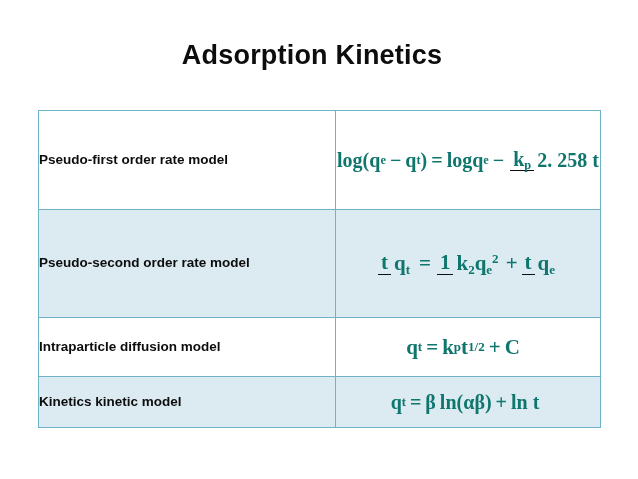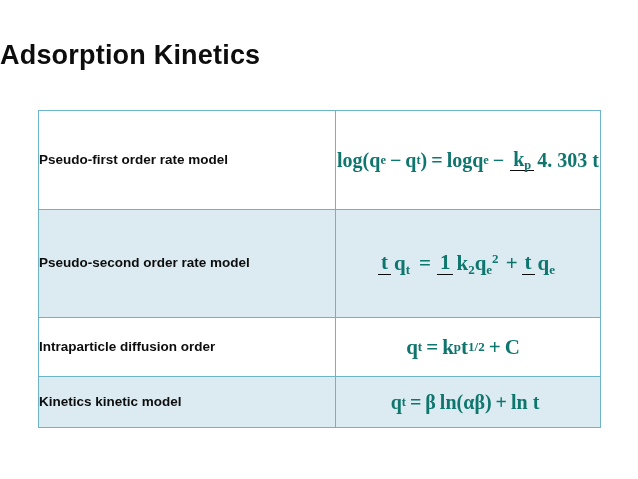--- a/index.html
+++ b/index.html
@@ -19,21 +19,21 @@
     position: absolute;
     inset: 0;
     background: #ffffff;
   }
 
   .slide-title {
     position: absolute;
     top: 41px;
     left: 0;
     width: 624px;
-    text-align: left;
+    text-align: center;
     font-family: "Liberation Sans", sans-serif;
     font-size: 27px;
     font-weight: bold;
     color: #0d0d0d;
     letter-spacing: 0.2px;
     line-height: 1.1;
   }
 
   .kinetics-table {
     position: absolute;
@@ -144,21 +144,21 @@
             <span class="op">−</span>
             <span>q</span>
               <sub>t</sub>
               <span>)</span>
             <span class="op">=</span>
             <span>logq</span>
               <sub>e</sub>
             <span class="op">−</span>
             <span class="frac">
               <span class="num"><span>k</span><sub>p</sub></span>
-              <span class="den">4. 303</span>
+              <span class="den">2. 258</span>
             </span>
             <span>t</span>
           </span>
         </td>
       </tr>
 
       <tr class="row-blue r2">
         <td class="model-name">Pseudo-second order rate model</td>
         <td class="formula eq2">
           <span class="mrow">
@@ -174,21 +174,21 @@
             <span class="op-tight">+</span>
             <span class="frac">
               <span class="num">t</span>
               <span class="den"><span>q</span><sub>e</sub></span>
             </span>
           </span>
         </td>
       </tr>
 
       <tr class="row-white r3">
-        <td class="model-name">Intraparticle diffusion order</td>
+        <td class="model-name">Intraparticle diffusion model</td>
         <td class="formula eq3">
           <span class="mrow">
             <span>q</span>
               <sub>t</sub>
             <span class="op">=</span>
             <span>k</span>
               <sub>p</sub>
               <span>t</span>
               <sup>1/2</sup>
             <span class="op">+</span>

